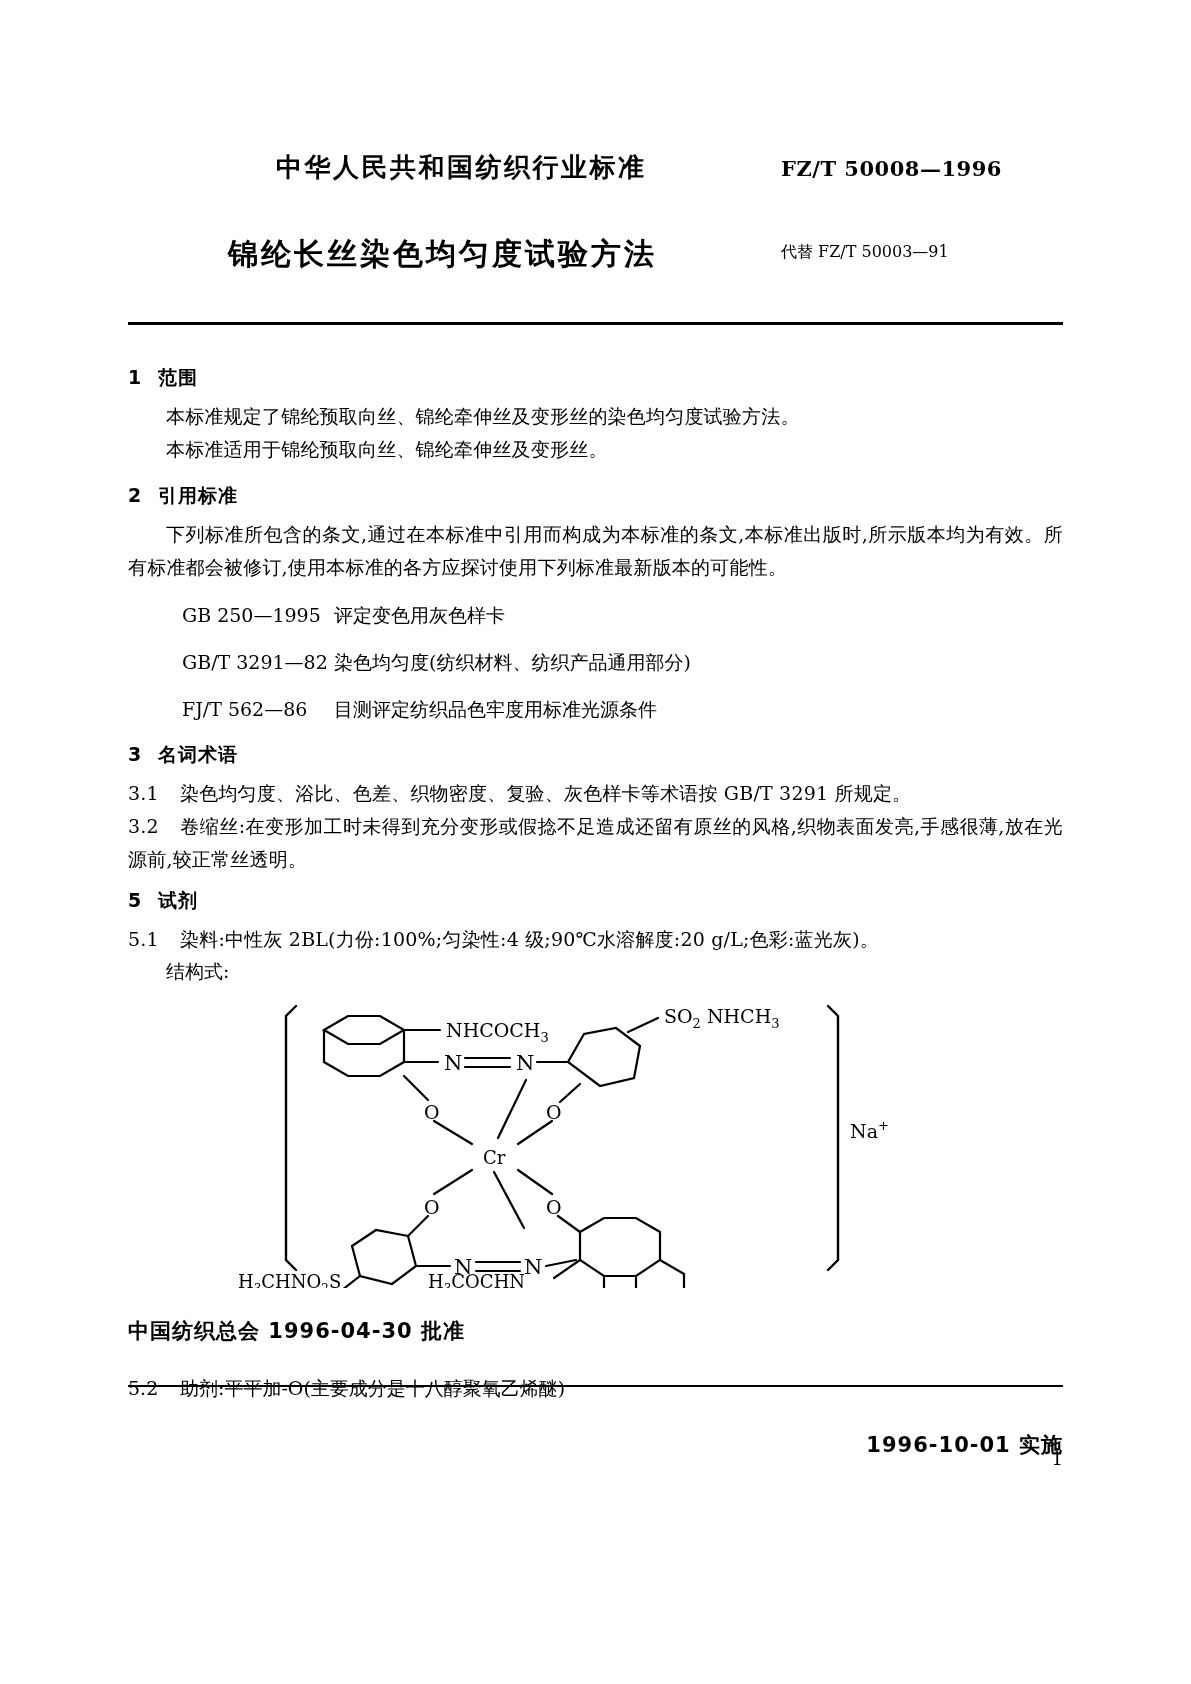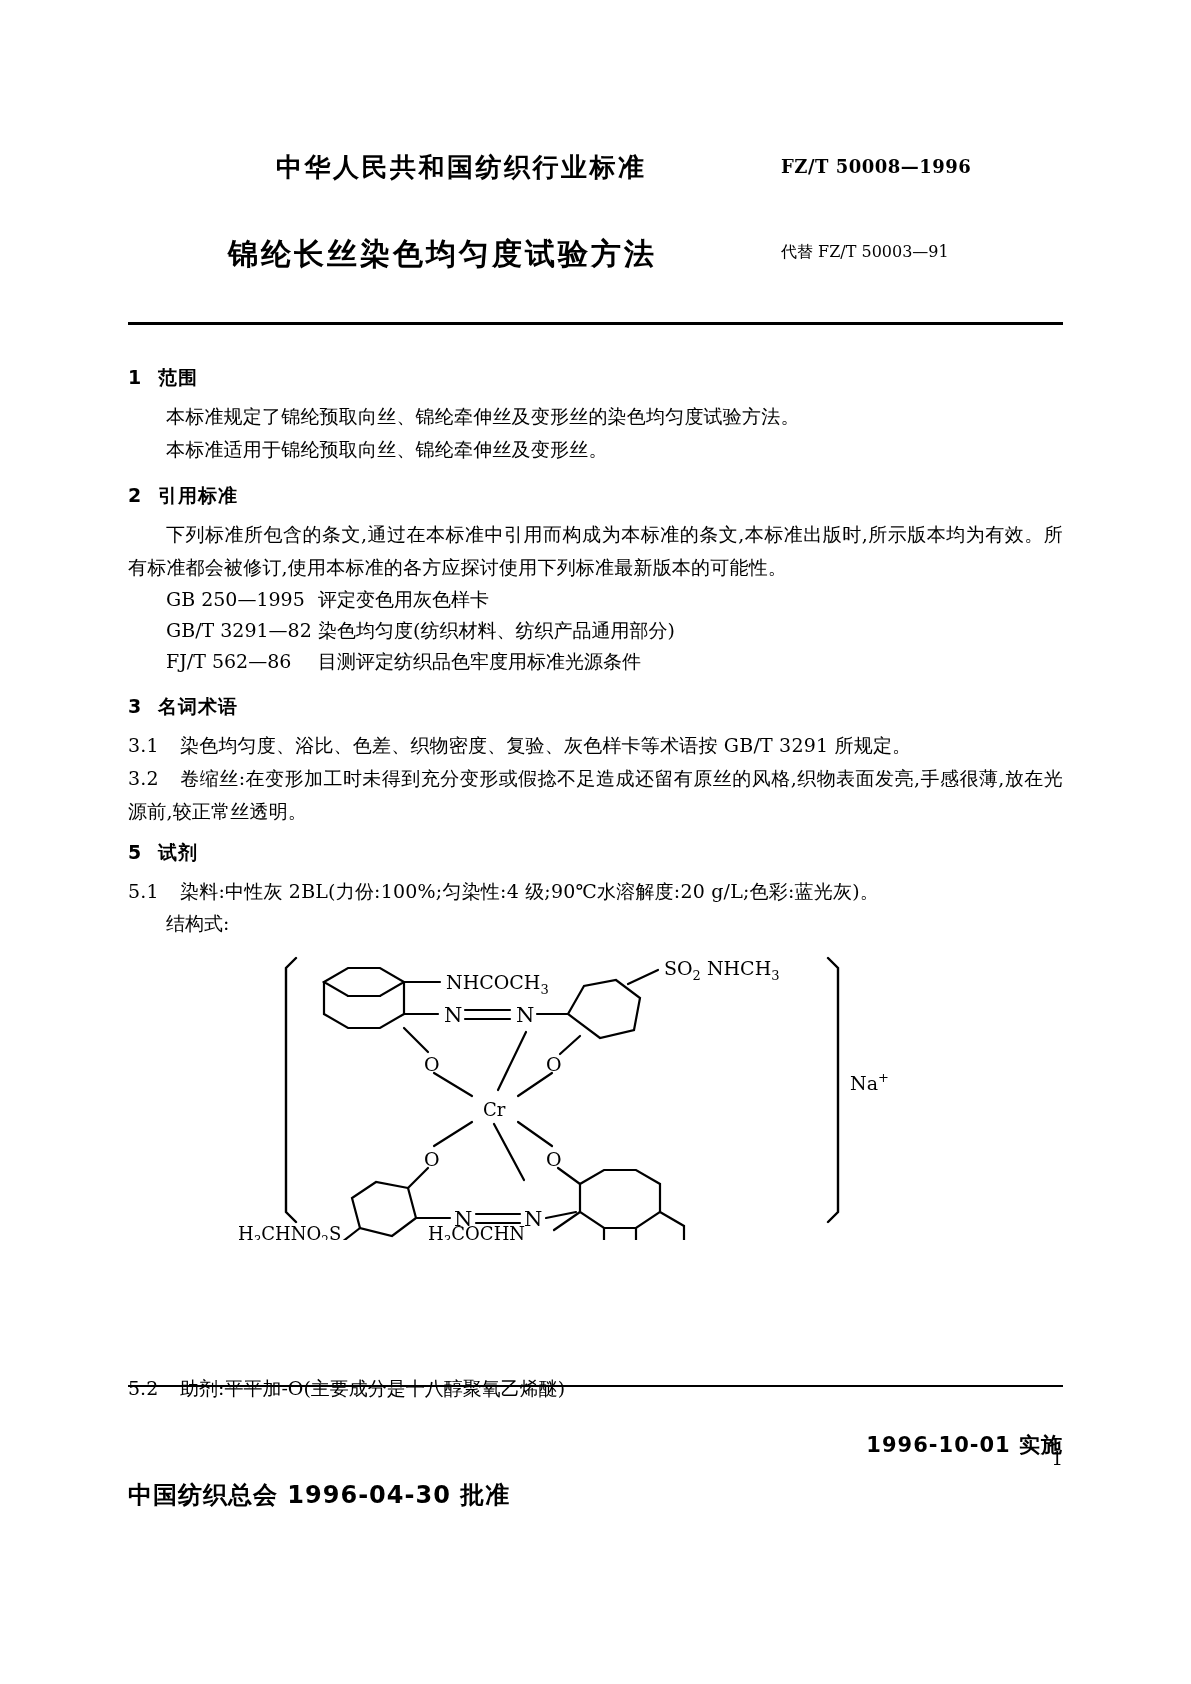--- a/index.html
+++ b/index.html
@@ -39,21 +39,21 @@
     font-size: 26px;
     letter-spacing: 2.5px;
     white-space: nowrap;
   }
   .std-number {
     position: absolute;
     left: 653px;
     top: 6px;
     font-family: "DejaVu Serif", "Liberation Serif", serif;
     font-weight: bold;
-    font-size: 18px;
+    font-size: 21px;
     letter-spacing: 0.5px;
     white-space: nowrap;
   }
   .doc-title {
     position: absolute;
     left: 100px;
     top: 84px;
     font-family: "DejaVu Sans", "Liberation Sans", sans-serif;
     font-weight: bold;
     font-size: 30px;
@@ -102,21 +102,21 @@
     text-align: justify;
     margin: 0;
     letter-spacing: 0.2px;
   }
   .para.indent {
     text-indent: 38px;
   }
   .ref-line {
     font-size: 19px;
     line-height: 31px;
-    margin: 0;
+    margin: 16px;
     padding-left: 38px;
     white-space: nowrap;
   }
   .ref-line .rid {
     display: inline-block;
     min-width: 152px;
   }
   .clause {
     font-size: 19px;
     line-height: 33px;
@@ -160,24 +160,24 @@
     position: absolute;
     left: 128px;
     top: 1385px;
     width: 935px;
     height: 2px;
     background: #000000;
   }
   .footer-left {
     position: absolute;
     left: 128px;
-    top: 1479px;
-    font-family: "DejaVu Sans", "Liberation Sans", sans-serif;
-    font-weight: bold;
-    font-size: 24px;
+    top: 1317px;
+    font-family: "DejaVu Sans", "Liberation Sans", sans-serif;
+    font-weight: bold;
+    font-size: 21px;
     letter-spacing: 1px;
     white-space: nowrap;
   }
   .footer-right {
     position: absolute;
     left: 1063px;
     top: 1395px;
     transform: translateX(-100%);
     font-family: "DejaVu Sans", "Liberation Sans", sans-serif;
     font-weight: bold;

